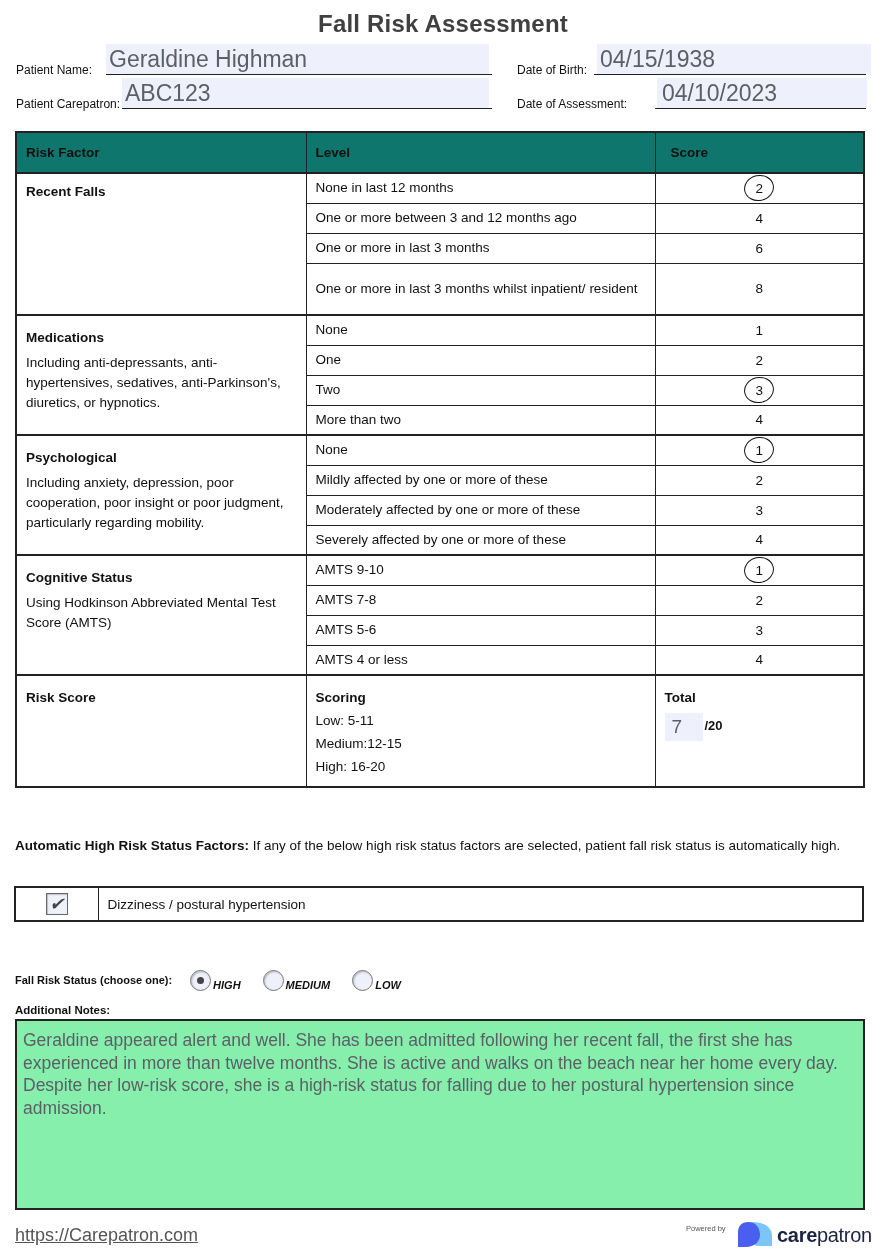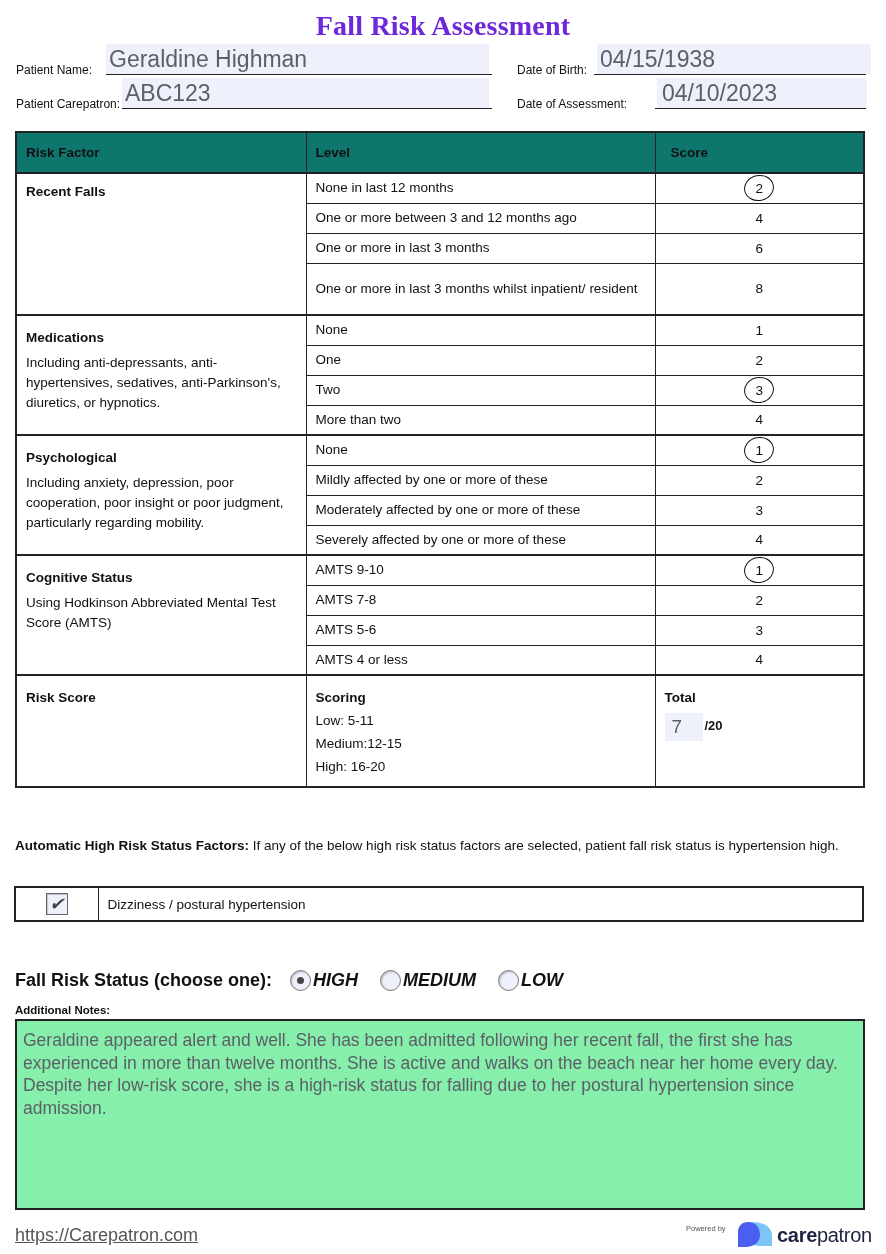--- a/index.html
+++ b/index.html
@@ -1,20 +1,20 @@
 <!DOCTYPE html>
 <html><head>
 <meta charset="utf-8">
 <style>
   * { box-sizing: border-box; margin: 0; padding: 0; }
   html, body { width: 886px; height: 1254px; background: #ffffff; overflow: hidden; }
   body { position: relative; font-family: "Liberation Sans", sans-serif; color: #111; }
 
   .title { position: absolute; left: 0; top: 10px; width: 886px; text-align: center;
-    font-size: 28px; font-weight: bold; color: #6d28d9; letter-spacing: 0.2px; font-family: Liberation Serif, serif; }
+    font-size: 24px; font-weight: bold; color: #404040; letter-spacing: 0.2px; }
 
   .field-label { position: absolute; font-size: 12px; color: #111; }
   .field-line { position: absolute; height: 1px; background: #222; }
   .field-value { position: absolute; background: #eef1fb; color: #5c5f66;
     font-size: 23px; line-height: 30px; padding-left: 3px; white-space: nowrap; }
 
   table.risk { position: absolute; left: 15px; top: 131px; width: 850px;
     border-collapse: collapse; font-size: 13.5px; }
   table.risk td, table.risk th { border: 1px solid #222; vertical-align: top; }
   table.risk th { background: #0f766e; text-align: left; font-weight: bold;
@@ -39,21 +39,21 @@
 
   .auto-text { position: absolute; left: 15px; top: 836px; width: 850px; font-size: 13.5px; line-height: 20px; }
   table.auto { position: absolute; left: 14px; top: 886px; width: 850px; border-collapse: collapse; border: 2px solid #222; font-size: 13.5px; }
   table.auto td { border: 1px solid #222; height: 34px; vertical-align: middle; }
   table.auto td.cb-cell { width: 83px; text-align: center; }
   table.auto td.txt { padding-left: 9px; }
   .checkbox { display: inline-block; width: 22px; height: 22px; background: #eef1fb;
     border: 1px solid #666; box-shadow: inset 1px 1px 1px rgba(0,0,0,0.2); vertical-align: middle;
     font-size: 18px; line-height: 20px; color: #444; text-align: center; font-style: italic; }
 
-  .status-row { position: absolute; left: 15px; top: 966px; height: 28px; display: flex; align-items: center; font-size: 18px; font-weight: bold; }
+  .status-row { position: absolute; left: 15px; top: 966px; height: 28px; display: flex; align-items: center; font-size: 11px; font-weight: bold; }
   .status-label { margin-right: 18px; }
   .radio-opt { display: flex; align-items: flex-end; margin-right: 22px; cursor: pointer; font-style: italic; }
   .radio { width: 21px; height: 21px; border-radius: 50%; border: 1px solid #777; background: #eef1fb;
     box-shadow: inset 1px 1px 2px rgba(0,0,0,0.25); position: relative; margin-right: 2px; }
   .radio.on::after { content: ""; position: absolute; left: 6px; top: 6px; width: 7px; height: 7px; border-radius: 50%; background: #444; }
 
   .notes-label { position: absolute; left: 15px; top: 1004px; font-size: 11.5px; font-weight: bold; }
   .notes-box { position: absolute; left: 15px; top: 1019px; width: 850px; height: 191px;
     background: #86efac; border: 2px solid #222; padding: 8px 6px; color: #5c5f66;
     font-size: 17.5px; line-height: 22.5px; }
@@ -188,21 +188,21 @@
     </td>
     <td class="rs-cell" style="border-right:2px solid #222;border-bottom:2px solid #222;">
       <div class="rs-bold">Total</div>
       <span class="total-box">7</span><span class="total-of">/20</span>
     </td>
   </tr>
 </tbody>
   </table>
 
 <div class="auto-text">
-  <b>Automatic High Risk Status Factors:</b><span> If any of the below high risk status factors are selected, patient fall risk status is hypertension high.</span>
+  <b>Automatic High Risk Status Factors:</b><span> If any of the below high risk status factors are selected, patient fall risk status is automatically high.</span>
 </div>
 
 <table class="auto">
   <tbody>
   <tr>
     <td class="cb-cell"><span class="checkbox">✔</span></td>
     <td class="txt">Dizziness / postural hypertension</td>
   </tr>
 </tbody>
   </table>

